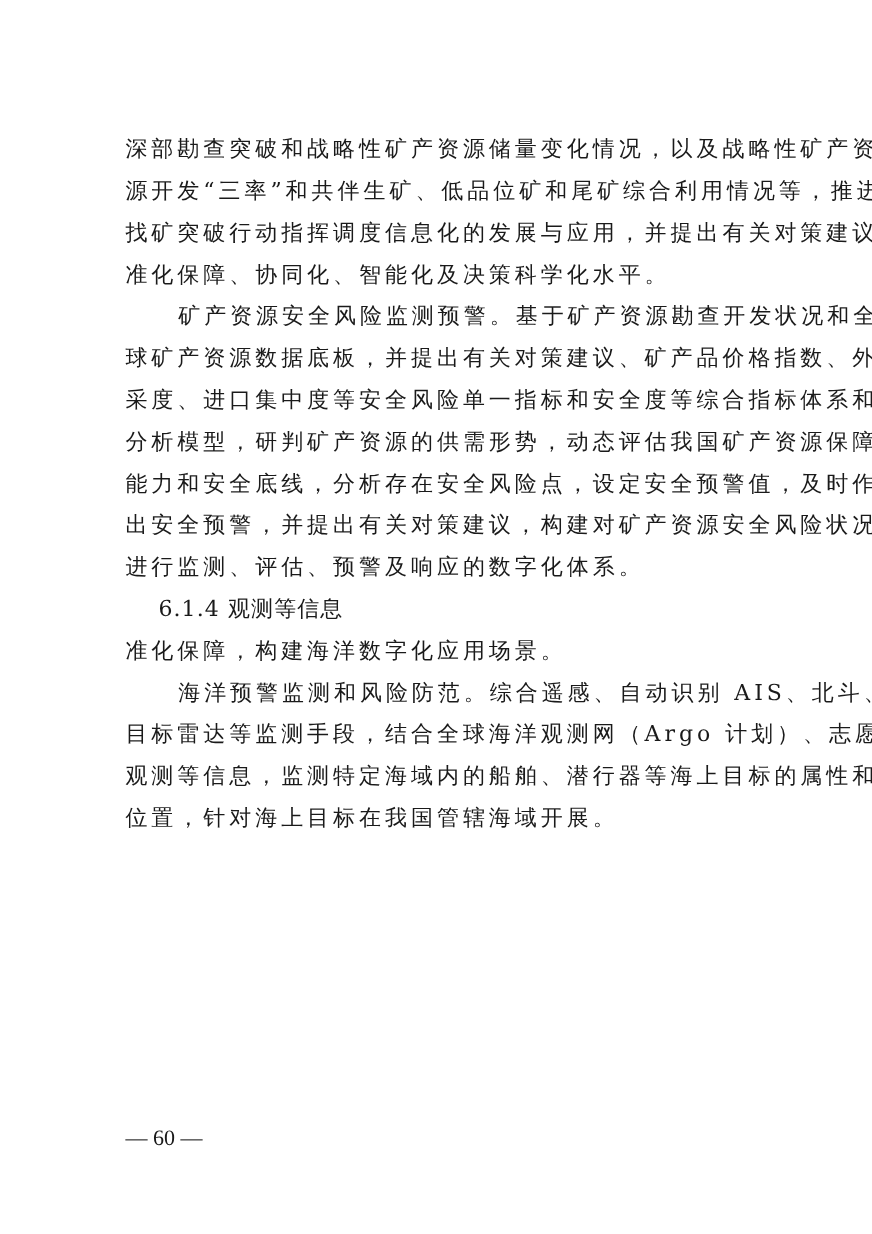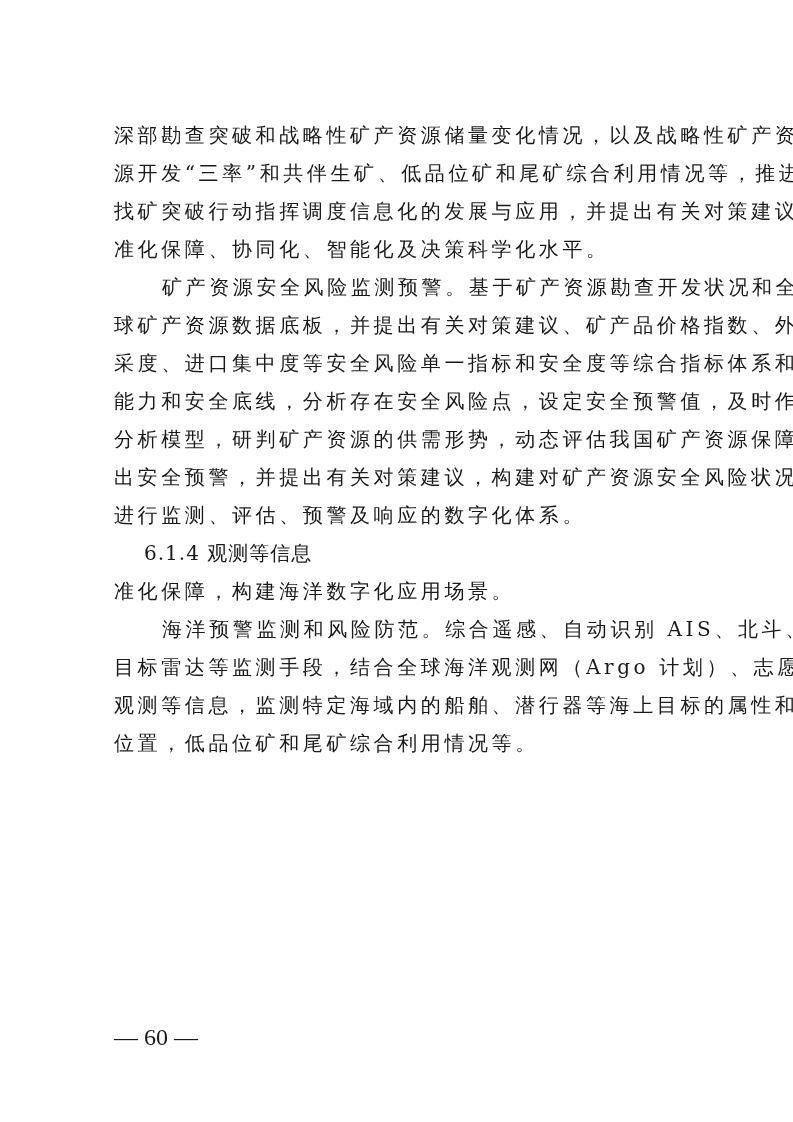--- a/index.html
+++ b/index.html
@@ -44,55 +44,55 @@
     font-size: 20px;
     padding-left: 30px;
     letter-spacing: 1px;
     white-space: nowrap;
   }
   .footer {
     position: absolute;
     left: 114px;
     top: 1024px;
     font-family: "Liberation Serif", "DejaVu Serif", serif;
-    font-size: 24px;
+    font-size: 20px;
     color: #1a1a1a;
   }
 </style>
 </head>
 <body>
 
 <div class="page">
 
   <div>
     <span class="line">深部勘查突破和战略性矿产资源储量变化情况，以及战略性矿产资</span>
     <span class="line">源开发“三率”和共伴生矿、低品位矿和尾矿综合利用情况等，推进</span>
     <span class="line">找矿突破行动指挥调度信息化的发展与应用，并提出有关对策建议</span>
     <span class="line last">准化保障、协同化、智能化及决策科学化水平。</span>
   </div>
 
   <div>
     <span class="line indent">矿产资源安全风险监测预警。基于矿产资源勘查开发状况和全</span>
     <span class="line">球矿产资源数据底板，并提出有关对策建议、矿产品价格指数、外</span>
     <span class="line">采度、进口集中度等安全风险单一指标和安全度等综合指标体系和</span>
+    <span class="line">分析模型，研判矿产资源的供需形势，动态评估我国矿产资源保障</span>
     <span class="line">能力和安全底线，分析存在安全风险点，设定安全预警值，及时作</span>
-    <span class="line">分析模型，研判矿产资源的供需形势，动态评估我国矿产资源保障</span>
     <span class="line">出安全预警，并提出有关对策建议，构建对矿产资源安全风险状况</span>
     <span class="line last">进行监测、评估、预警及响应的数字化体系。</span>
   </div>
 
 
   <span class="heading">6.1.4 观测等信息</span>
 
   <div>
     <span class="line last">准化保障，构建海洋数字化应用场景。</span>
   </div>
 
   <div>
     <span class="line indent">海洋预警监测和风险防范。综合遥感、自动识别 AIS、北斗、</span>
     <span class="line">目标雷达等监测手段，结合全球海洋观测网（Argo 计划）、志愿船</span>
     <span class="line">观测等信息，监测特定海域内的船舶、潜行器等海上目标的属性和</span>
-    <span class="line last">位置，低品位矿和尾矿综合利用情况等。</span>
+    <span class="line last">位置，针对海上目标在我国管辖海域开展。</span>
   </div>
 
 </div>
 
 <div class="footer">— 60 —</div>
 
 </body></html>

